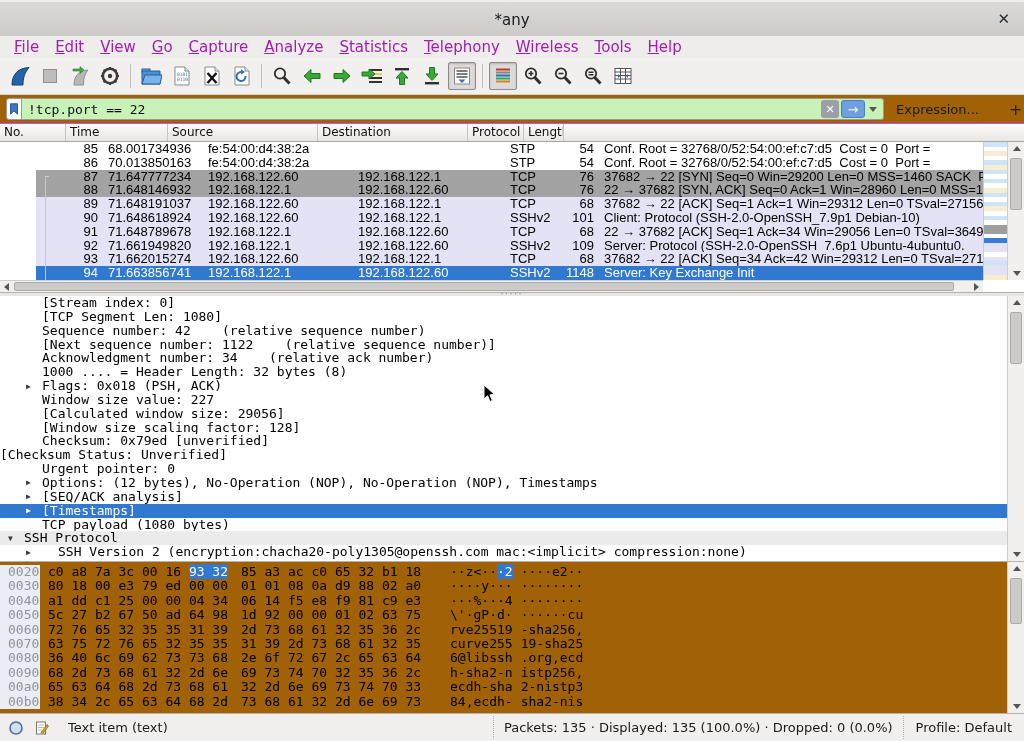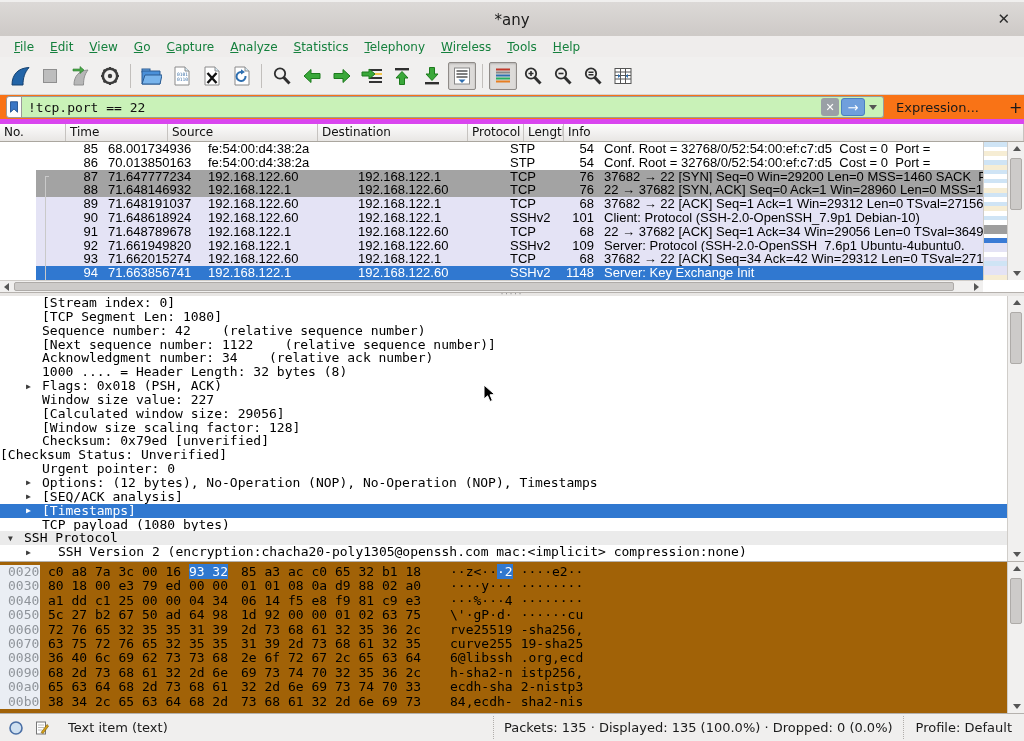--- a/index.html
+++ b/index.html
@@ -10,34 +10,34 @@
   
   .titlebar { position:absolute; left:0; top:2px; width:1024px; height:36px;
     background:linear-gradient(#dcd9d7,#cdc9c6); border-bottom:1px solid #a9a5a1;
     display:flex; align-items:center; justify-content:center; }
   .titlebar .title { font-size:15px; color:#1a1a1a; }
   .titlebar .close { position:absolute; right:14px; top:8px; font-size:15px; color:#2b2b2b; cursor:default; }
 
   
   .menubar { position:absolute; left:0; top:36px; width:1024px; height:21px;
     background:#efedec; display:flex; align-items:center; padding-left:6px; }
-  .menu-item { display:inline-block; font-size:12px; color:#15803d; padding:1px 8px; }
+  .menu-item { display:inline-block; font-size:15px; color:#a21caf; padding:1px 8px; }
   .menu-item::first-letter { text-decoration:underline; }
 
   
   .toolbar { position:absolute; left:0; top:57px; width:1024px; height:38px;
     background:#f1f0ef; border-bottom:1px solid #d5d2cf; display:flex; align-items:center; padding-left:5px; }
   .tbtn { width:28px; height:28px; display:flex; align-items:center; justify-content:center; margin:0 1px; border:1px solid transparent; border-radius:2px; }
   .tbtn svg { width:22px; height:22px; }
   .tbtn.pressed { background:#dddbd9; border:1px solid #8f8b88; box-shadow:inset 0 1px 2px rgba(0,0,0,.18); }
   .tsep { width:1px; height:24px; background:#c2bfbc; margin:0 5px; }
 
   
   .filterbar { position:absolute; left:0; top:95px; width:1024px; height:29px;
-    background:#f97316; border-bottom:5px solid #d946ef; display:flex; align-items:center; padding:0 6px; }
+    background:#a16207; border-bottom:1px solid #d946ef; display:flex; align-items:center; padding:0 6px; }
   .fbox { width:22px; height:22px; background:#fdfdfd; border:1px solid #9a9a9a; border-radius:3px 0 0 3px;
     display:flex; align-items:center; justify-content:center; }
   .fbox svg { width:14px; height:14px; }
   .finput { height:22px; flex:0 0 862px; background:#c9f2b8; border:1px solid #9a9a9a; border-left:none;
     border-radius:0 3px 3px 0; display:flex; align-items:center; position:relative; }
   .ftext { font-family:"DejaVu Sans Mono","Liberation Mono",monospace; font-size:13px; color:#0f0f0f; padding-left:6px; flex:1; }
   .fclear { width:18px; height:18px; background:#9aa0a6; border-radius:3px; color:#fff; font-size:11px;
     display:flex; align-items:center; justify-content:center; margin-right:2px; }
   .fapply { width:24px; height:18px; background:#6f9fdc; border:1px solid #4a7fc0; border-radius:3px; color:#fff;
     display:flex; align-items:center; justify-content:center; font-size:13px; margin-right:4px; }
@@ -304,21 +304,20 @@
   </div>
 
   <div class="plist">
     <div class="phead pgrid" id="phead">
         <div class="hc">No.</div>
         <div class="hc">Time</div>
         <div class="hc">Source</div>
         <div class="hc">Destination</div>
         <div class="hc">Protocol</div>
         <div class="hc">Length</div>
-        <div class="hc">Info</div>
       </div>
     <div class="pbody" id="pbody">
         <div class="prow pgrid row-white"><div class="c-no">85</div><div class="c-time">68.001734936</div><div class="c-src">fe:54:00:d4:38:2a</div><div class="c-dst"></div><div class="c-proto">STP</div><div class="c-len">54</div><div class="c-info">Conf. Root = 32768/0/52:54:00:ef:c7:d5  Cost = 0  Port = </div></div>
         <div class="prow pgrid row-white"><div class="c-no">86</div><div class="c-time">70.013850163</div><div class="c-src">fe:54:00:d4:38:2a</div><div class="c-dst"></div><div class="c-proto">STP</div><div class="c-len">54</div><div class="c-info">Conf. Root = 32768/0/52:54:00:ef:c7:d5  Cost = 0  Port = </div></div>
         <div class="prow pgrid row-gray"><div class="c-no">87</div><div class="c-time">71.647777234</div><div class="c-src">192.168.122.60</div><div class="c-dst">192.168.122.1</div><div class="c-proto">TCP</div><div class="c-len">76</div><div class="c-info">37682 → 22 [SYN] Seq=0 Win=29200 Len=0 MSS=1460 SACK_PERM</div><div class="bracket start"></div></div>
         <div class="prow pgrid row-gray"><div class="c-no">88</div><div class="c-time">71.648146932</div><div class="c-src">192.168.122.1</div><div class="c-dst">192.168.122.60</div><div class="c-proto">TCP</div><div class="c-len">76</div><div class="c-info">22 → 37682 [SYN, ACK] Seq=0 Ack=1 Win=28960 Len=0 MSS=14</div><div class="bracket"></div></div>
         <div class="prow pgrid row-lavender"><div class="c-no">89</div><div class="c-time">71.648191037</div><div class="c-src">192.168.122.60</div><div class="c-dst">192.168.122.1</div><div class="c-proto">TCP</div><div class="c-len">68</div><div class="c-info">37682 → 22 [ACK] Seq=1 Ack=1 Win=29312 Len=0 TSval=27156</div><div class="bracket"></div></div>
         <div class="prow pgrid row-lavender"><div class="c-no">90</div><div class="c-time">71.648618924</div><div class="c-src">192.168.122.60</div><div class="c-dst">192.168.122.1</div><div class="c-proto">SSHv2</div><div class="c-len">101</div><div class="c-info">Client: Protocol (SSH-2.0-OpenSSH_7.9p1 Debian-10)</div><div class="bracket"></div></div>
         <div class="prow pgrid row-lavender"><div class="c-no">91</div><div class="c-time">71.648789678</div><div class="c-src">192.168.122.1</div><div class="c-dst">192.168.122.60</div><div class="c-proto">TCP</div><div class="c-len">68</div><div class="c-info">22 → 37682 [ACK] Seq=1 Ack=34 Win=29056 Len=0 TSval=3649</div><div class="bracket"></div></div>
         <div class="prow pgrid row-lavender"><div class="c-no">92</div><div class="c-time">71.661949820</div><div class="c-src">192.168.122.1</div><div class="c-dst">192.168.122.60</div><div class="c-proto">SSHv2</div><div class="c-len">109</div><div class="c-info">Server: Protocol (SSH-2.0-OpenSSH_7.6p1 Ubuntu-4ubuntu0.</div><div class="bracket"></div></div>

